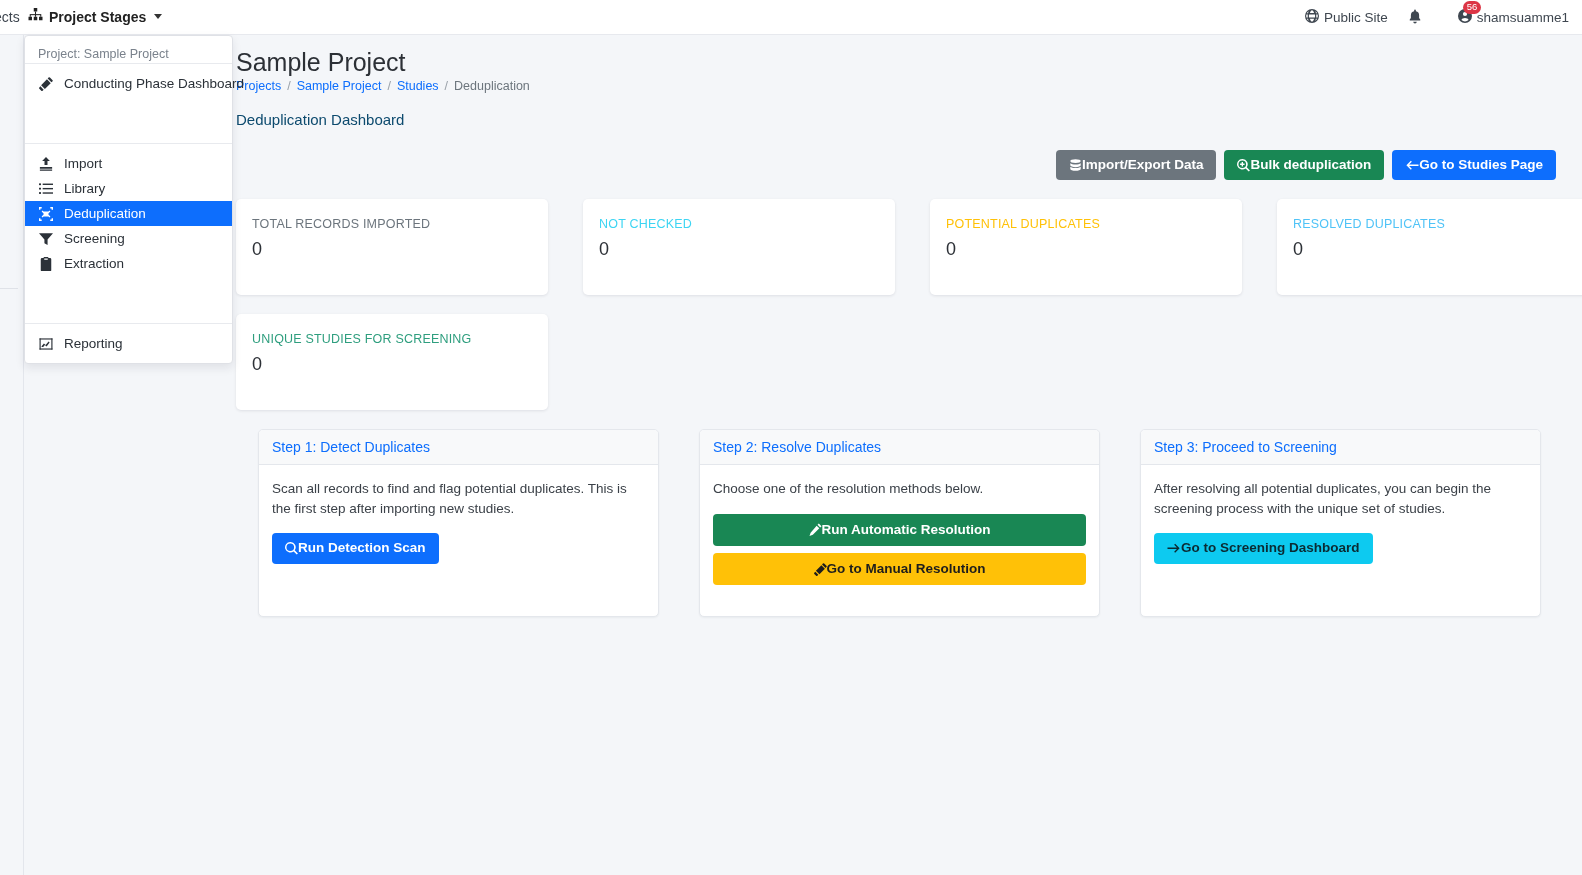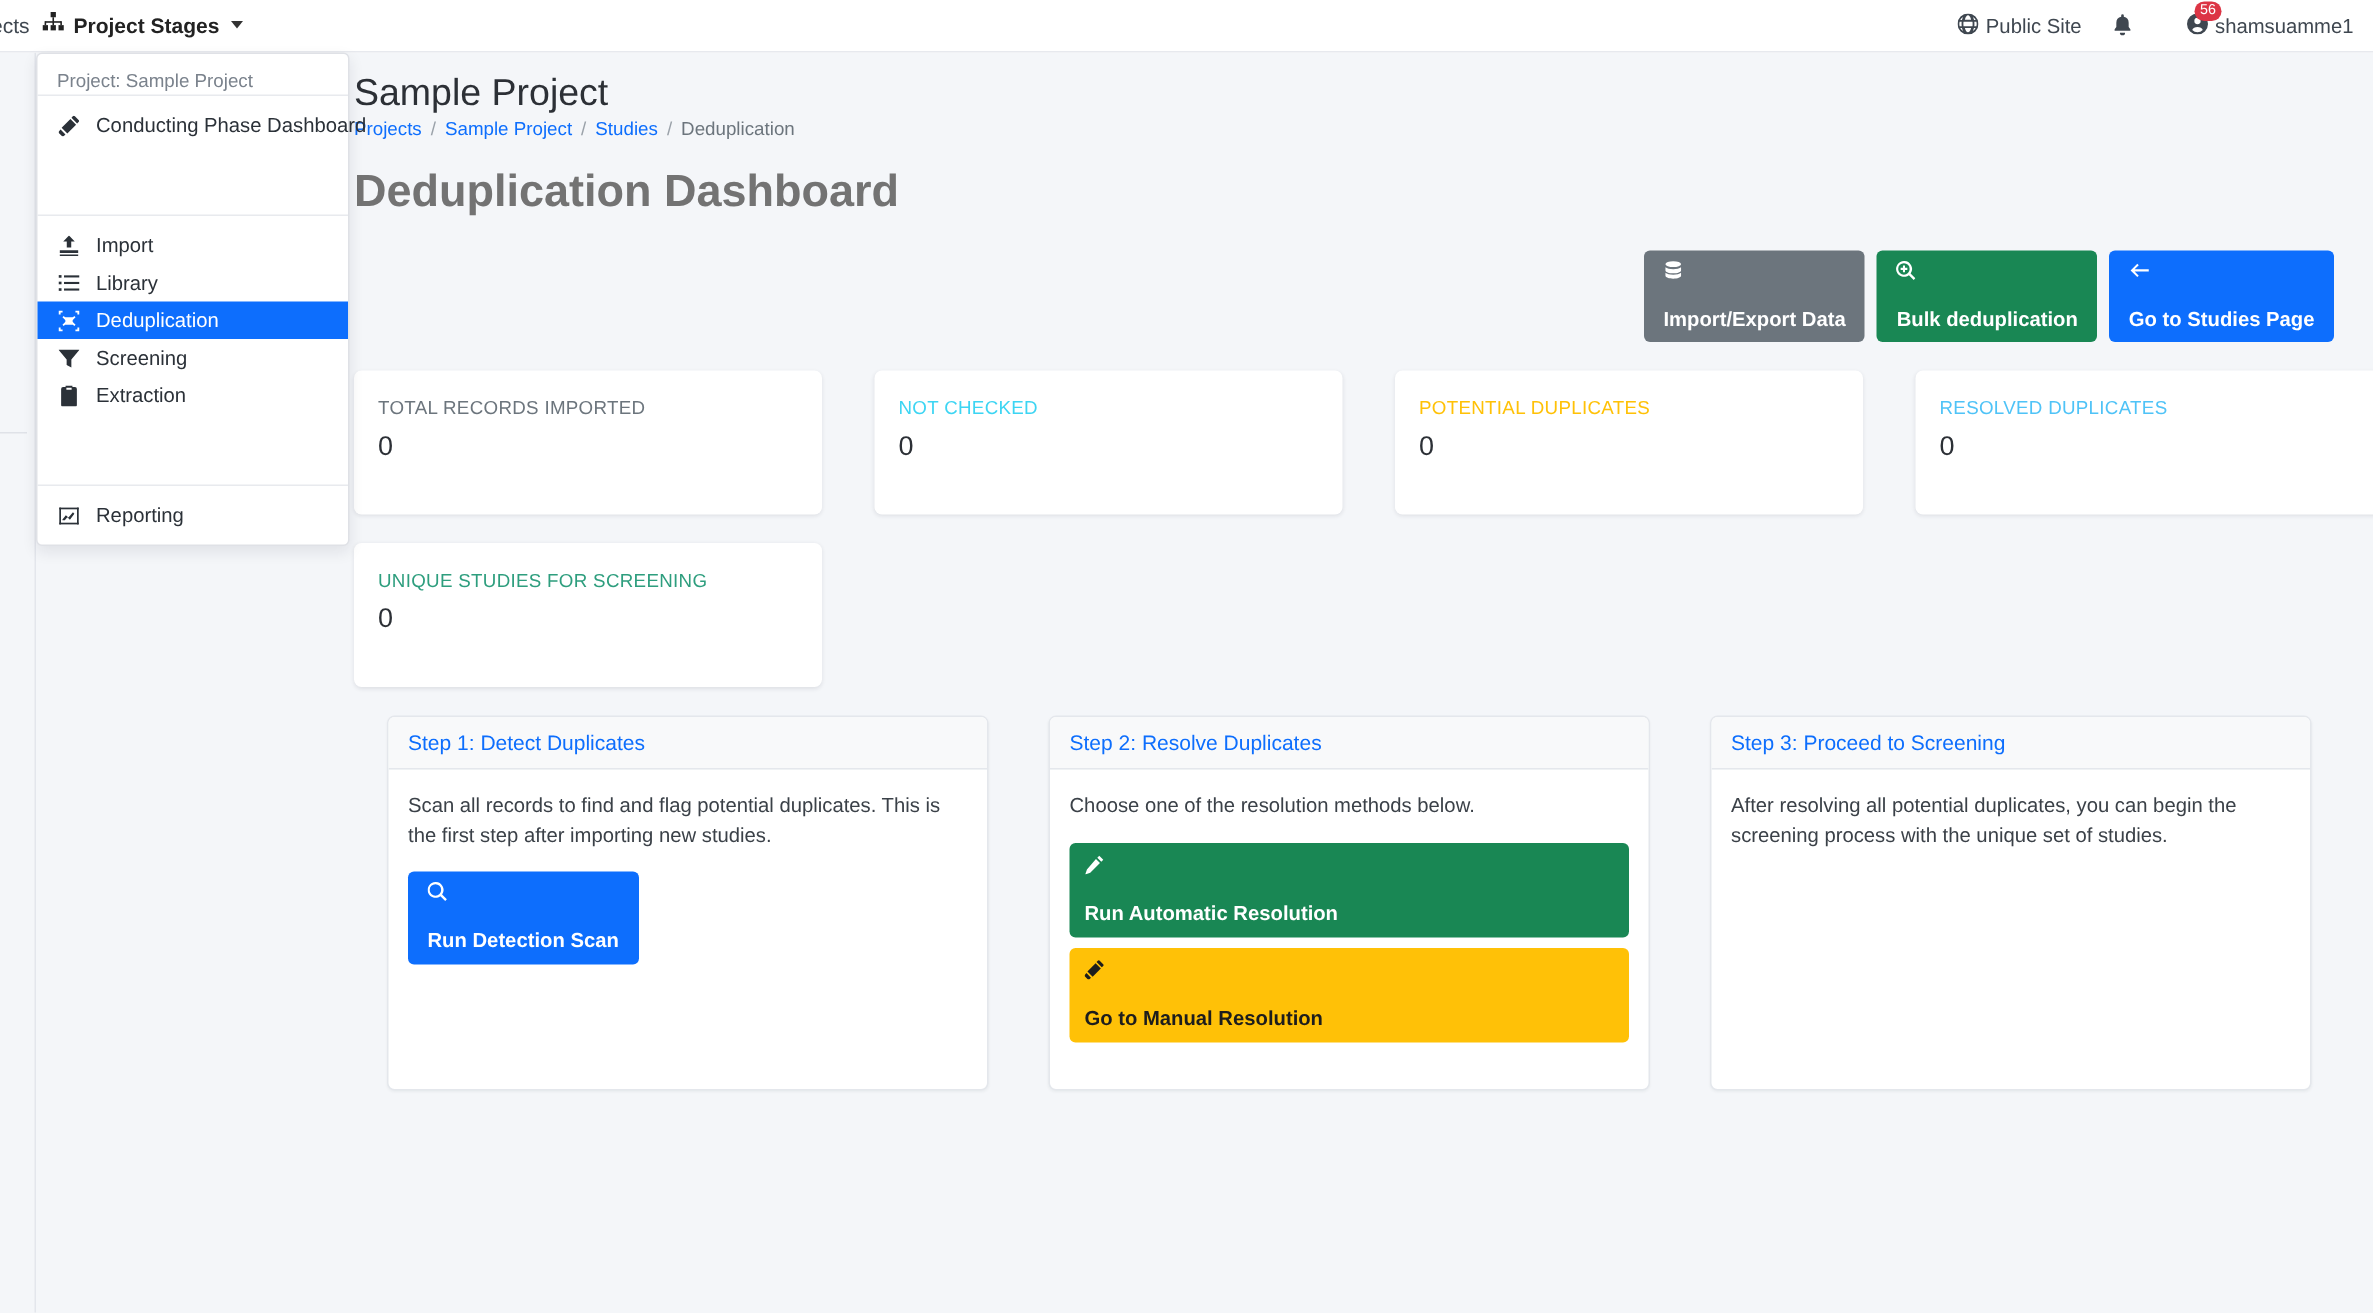--- a/index.html
+++ b/index.html
@@ -102,36 +102,36 @@
     margin: 12px 0 2px 0; line-height: 1.2;
   }
   #breadcrumb {
     font-size: 12.5px; color: #6c757d;
     display: flex; align-items: center; gap: 6px;
     margin-bottom: 18px;
   }
   #breadcrumb a { color: #0d6efd; text-decoration: none; cursor: pointer; }
   #breadcrumb .sep { color: #9aa1a9; }
   #page-title {
-    font-size: 30px; font-weight: 700; color: #737373;
+    font-size: 15px; font-weight: 400; color: #0c4a6e;
     margin: 0 0 22px 0;
   }
 
   
   #actions-row {
     display: flex; justify-content: flex-end; align-items: center;
     gap: 8px; margin-bottom: 19px; padding-right: 26px;
   }
   .btn {
-    display: inline-flex; align-items: flex-start; gap: 18px;
+    display: inline-flex; align-items: center; gap: 0;
     border: none; border-radius: 4px;
     font-size: 13.5px; font-weight: 600;
     padding: 7px 13px; cursor: pointer;
     font-family: "Liberation Sans", sans-serif;
-    white-space: nowrap; line-height: 1.2; flex-direction: column;
+    white-space: nowrap; line-height: 1.2;
   }
   .btn-secondary { background: #6c757d; color: #fff; }
   .btn-green     { background: #198754; color: #fff; }
   .btn-blue      { background: #0d6efd; color: #fff; }
   .btn-cyan      { background: #0dcaf0; color: #0b2b33; }
   .btn-warning   { background: #ffc107; color: #1d1d1d; }
   .btn .bico { display:inline-flex; align-items:center; }
 
   
   #stats-grid {
@@ -454,18 +454,26 @@
           </span>
           <span>Go to Manual Resolution</span>
         </button>
       </div>
     </div>
 
     <div class="step-card">
       <div class="step-head">Step 3: Proceed to Screening</div>
       <div class="step-body">
         <p class="step-text">After resolving all potential duplicates, you can begin the screening process with the unique set of studies.</p>
+        <button class="btn btn-cyan">
+          <span class="bico">
+            <svg width="14" height="13" viewBox="0 0 16 16" aria-hidden="true">
+              <path d="M9.4 2.2L8.2 3.4l3.4 3.4H0v1.8h11.6l-3.4 3.4 1.2 1.2 5.5-5.5-5.5-5.5z"></path>
+            </svg>
+          </span>
+          <span>Go to Screening Dashboard</span>
+        </button>
       </div>
     </div>
 
   </div>
 
 </div>
 
 </body></html>

